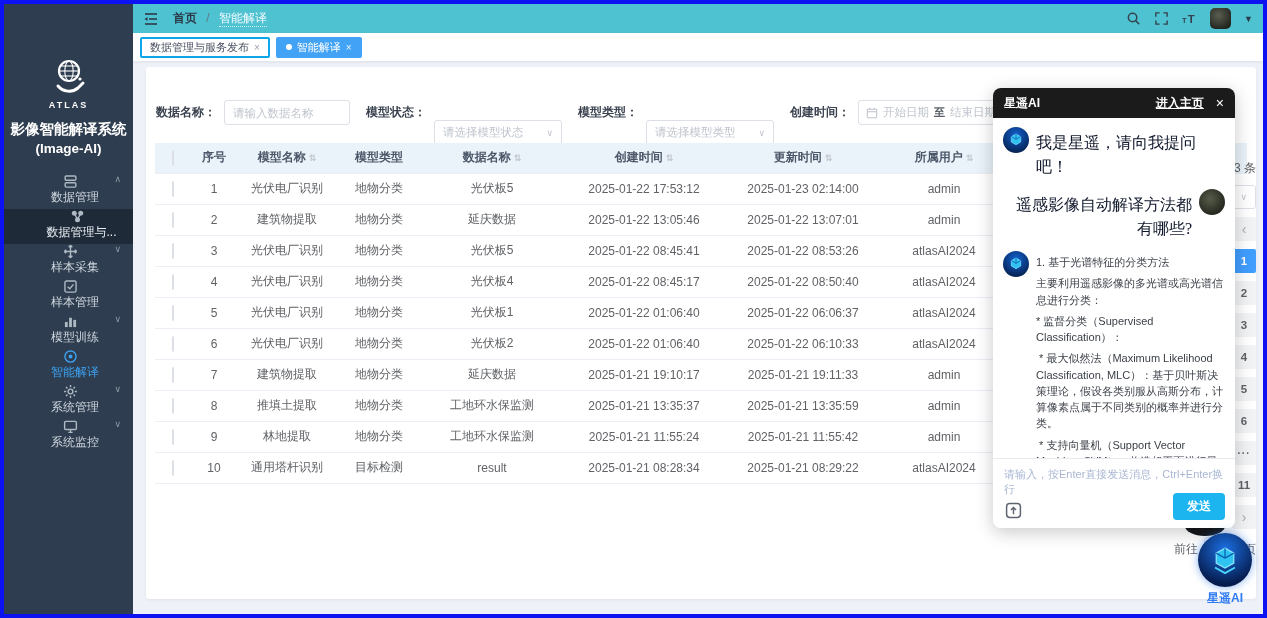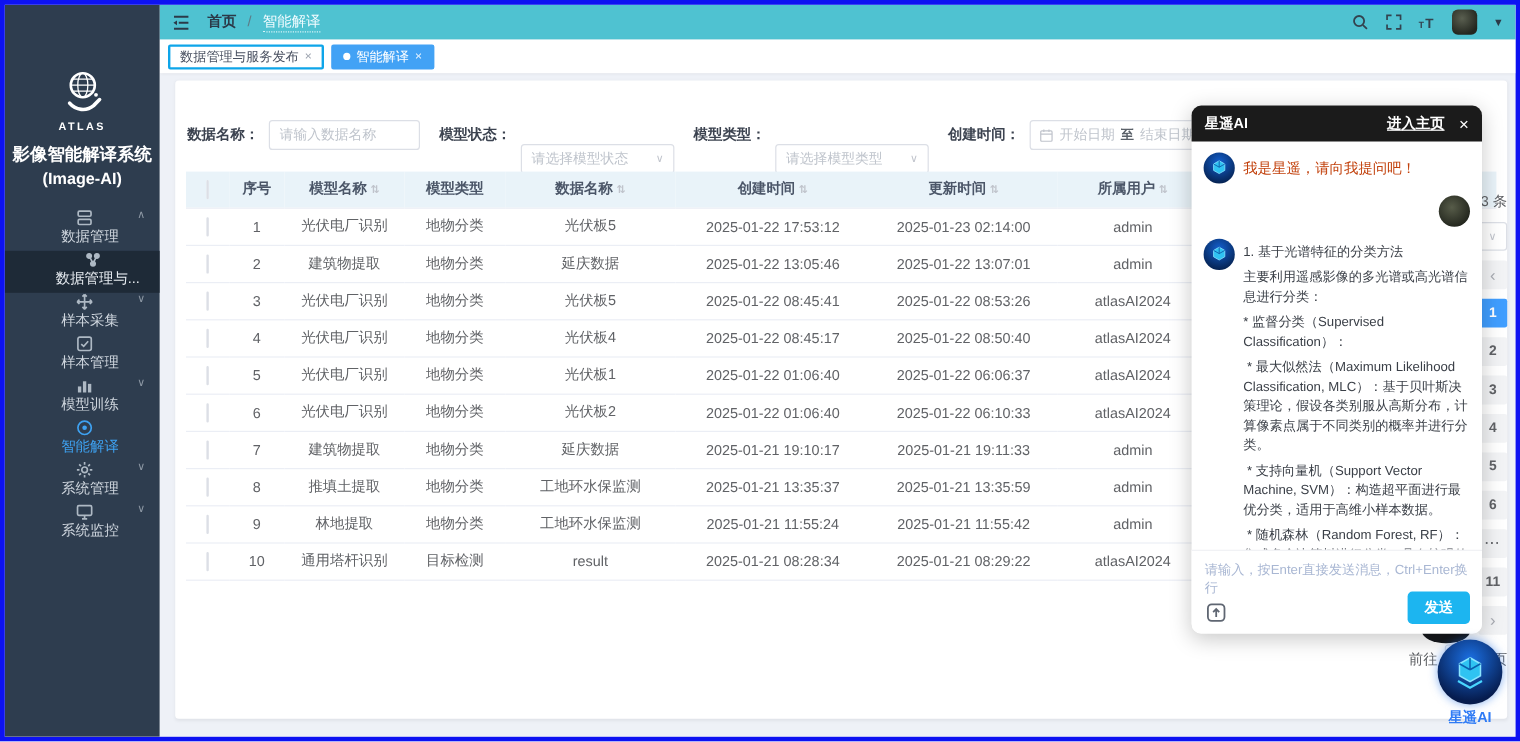--- a/index.html
+++ b/index.html
@@ -83,21 +83,21 @@
   .chat { position:absolute; left:989px; top:84px; width:242px; height:440px; background:#fff; border-radius:8px; box-shadow:0 4px 18px rgba(0,0,0,.22); z-index:20; }
   .chat-head { height:30px; background:#1b1b1b; border-radius:8px 8px 0 0; display:flex; align-items:center; padding:0 11px; color:#fff; }
   .chat-title { font-size:12px; font-weight:bold; }
   .chat-home { margin-left:auto; font-size:12px; font-weight:bold; text-decoration:underline; cursor:pointer; }
   .chat-close { margin-left:12px; font-size:14px; cursor:pointer; line-height:1; }
   .chat-body { height:340px; overflow:hidden; padding:9px 10px 0; }
   .msg { display:flex; margin-bottom:10px; gap:7px; }
   .msg.user { flex-direction:row-reverse; }
   .avatar-bot { width:26px; height:26px; min-width:26px; border-radius:50%; background:radial-gradient(circle at 50% 32%, #1360cf, #062455 78%); display:flex; align-items:center; justify-content:center; }
   .avatar-user { width:26px; height:26px; min-width:26px; border-radius:50%; background:radial-gradient(circle at 42% 38%, #575c49, #20231b 78%); }
-  .msg-text { font-size:12px; color:#c2410c; line-height:1.5; padding-top:4px;font-family:Liberation Serif, serif; }
+  .msg-text { font-size:16px; color:#0f172a; line-height:1.5; padding-top:4px;font-family:Liberation Serif, serif; }
   .msg.user .msg-text { text-align:right; }
   .msg-rich { font-size:11px; color:#3a3f47; line-height:1.48; padding-top:3px; }
   .msg-rich p { margin-bottom:5px; white-space:pre-wrap; }
   .chat-input { position:absolute; left:0; right:0; bottom:0; height:70px; border-top:1px solid #e8eaef; border-radius:0 0 8px 8px; background:#fff; }
   .chat-ph { font-size:11px; color:#a9b7d3; padding:8px 11px 0; }
   .upload-ic { position:absolute; left:12px; bottom:9px; width:17px; height:17px; color:#5f6672; cursor:pointer; }
   .send-btn { position:absolute; right:10px; bottom:8px; background:#1cb5f0; color:#fff; font-size:12px; font-weight:bold; border:none; border-radius:4px; padding:5px 14px; cursor:pointer; }
 
   
   .mascot-peek { position:absolute; left:1181px; top:512px; width:40px; height:20px; border-radius:50%; background:#15181c; z-index:15; }
@@ -481,20 +481,21 @@
           <span class="avatar-bot">
             <svg width="16" height="16" viewBox="0 0 24 24">
               <path d="M12 3 l7 4 v8 l-7 4 -7 -4 v-8 z" fill="#2fc3f2" stroke="#8ae6ff"></path>
               <path d="M12 3 v8 m0 0 l7 -4 m-7 4 l-7 -4" stroke="#0a4f9e" fill="none"></path>
             </svg>
           </span>
           <div class="msg-text">我是星遥，请向我提问吧！</div>
         </div>
         <div class="msg user">
           <span class="avatar-user"></span>
+          <div class="msg-text">遥感影像自动解译方法都有哪些?</div>
         </div>
         <div class="msg bot">
           <span class="avatar-bot">
             <svg width="16" height="16" viewBox="0 0 24 24">
               <path d="M12 3 l7 4 v8 l-7 4 -7 -4 v-8 z" fill="#2fc3f2" stroke="#8ae6ff"></path>
               <path d="M12 3 v8 m0 0 l7 -4 m-7 4 l-7 -4" stroke="#0a4f9e" fill="none"></path>
             </svg>
           </span>
           <div class="msg-rich">
             <p>1. 基于光谱特征的分类方法</p>

